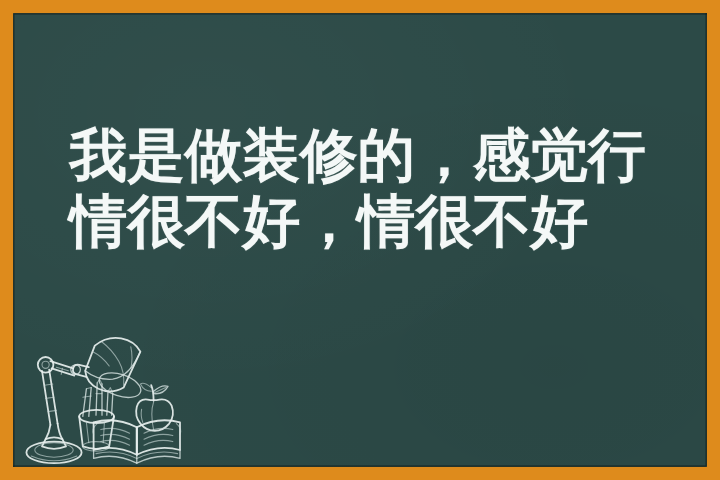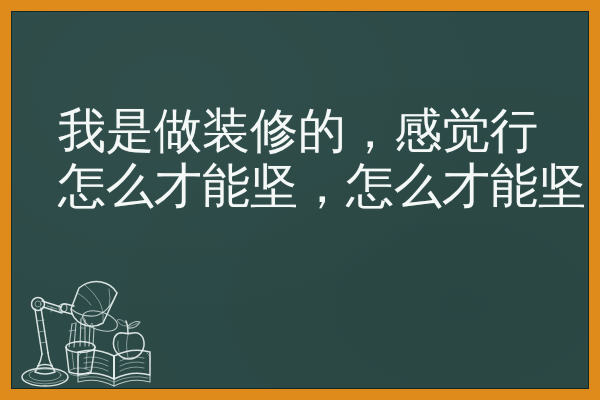--- a/index.html
+++ b/index.html
@@ -51,21 +51,21 @@
     top: 92px;
     width: 505px;
     z-index: 3;
   }
   .headline .line {
     display: block;
     color: #f4f8f7;
     font-size: 48px;
     line-height: 55px;
     letter-spacing: 0px;
-    font-weight: 400;
+    font-weight: 700;
     white-space: nowrap;
     text-shadow: 0 0 1px rgba(244,248,247,0.35);
   }
 
   
   .illustration {
     position: absolute;
     left: 8px;
     bottom: -2px;
     width: 165px;
@@ -103,21 +103,21 @@
   }
 </style>
 </head>
 <body>
 
 <div id="poster">
   <div id="board">
 
     <div class="headline">
       <span class="line">我是做装修的，感觉行</span>
-      <span class="line">怎么才能坚，怎么才能坚</span>
+      <span class="line">情很不好，情很不好</span>
     </div>
 
     <div class="illustration">
       <svg viewBox="0 0 165 115" xmlns="http://www.w3.org/2000/svg" aria-hidden="true">
 
         <g>
 
           <path class="chalk" d="M60 12 Q70 4 82 6 Q93 8 98 17 L84 47 Q74 53 63 48 Q53 43 52 33 Z"></path>
           <path class="chalk-thin" d="M52 33 Q62 41 75 40 Q89 38 98 17"></path>
 

